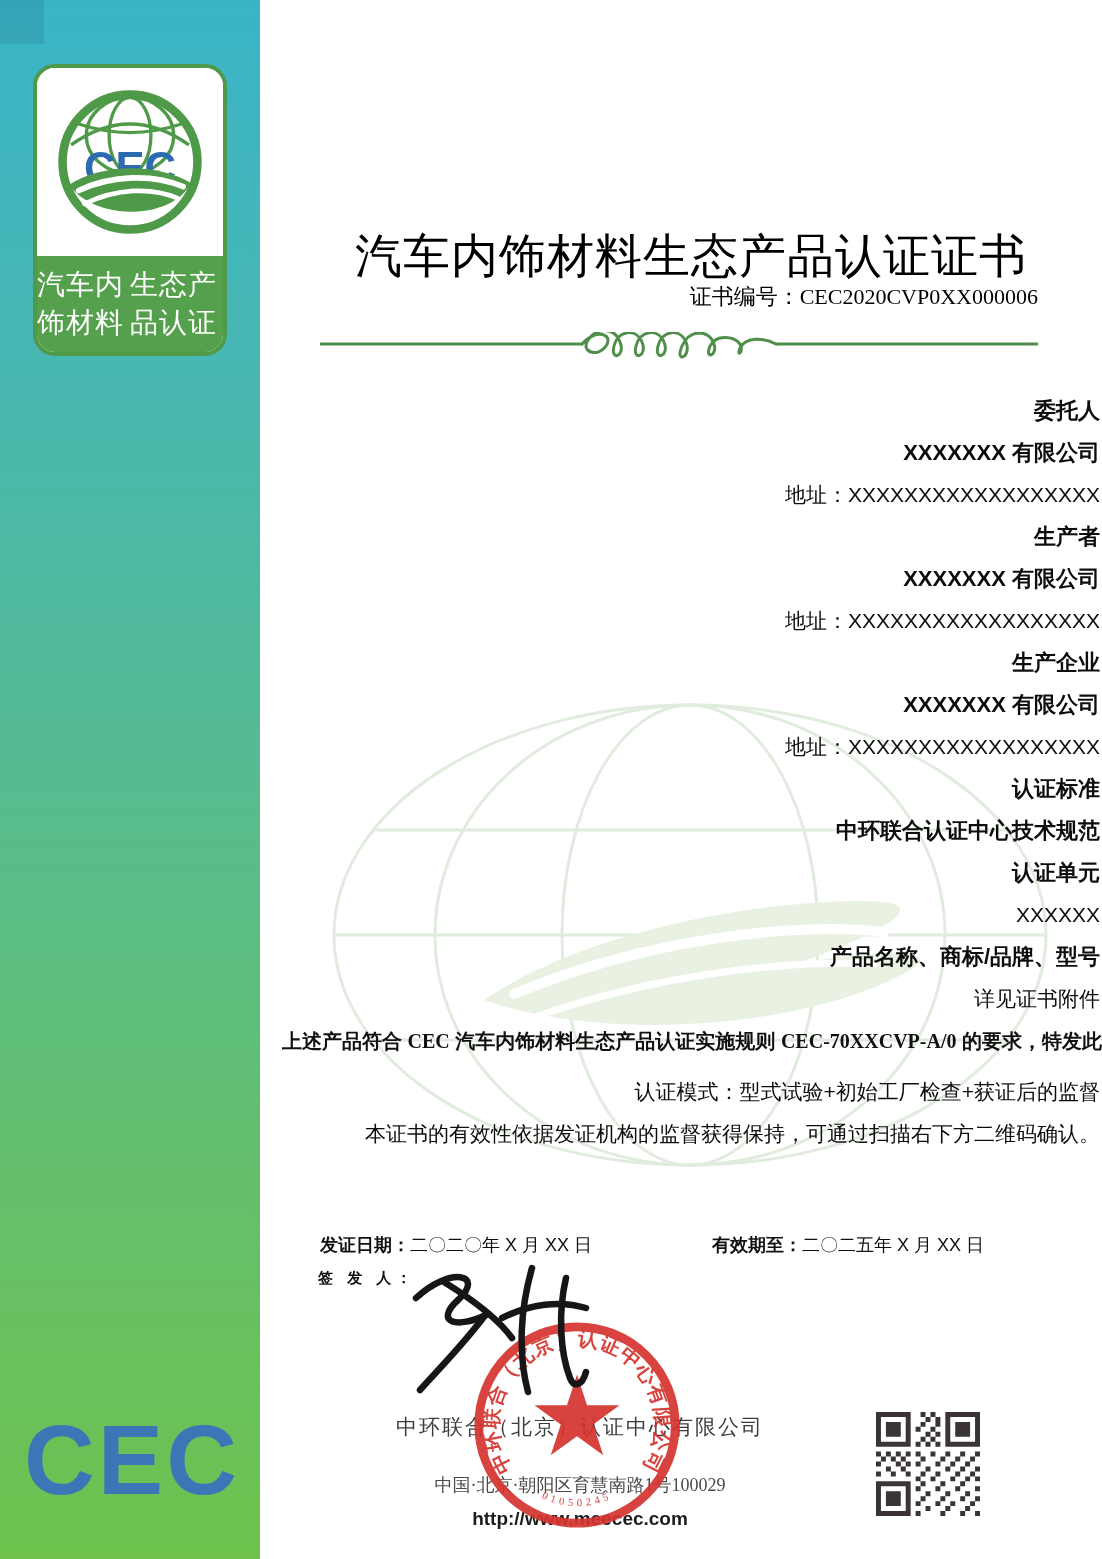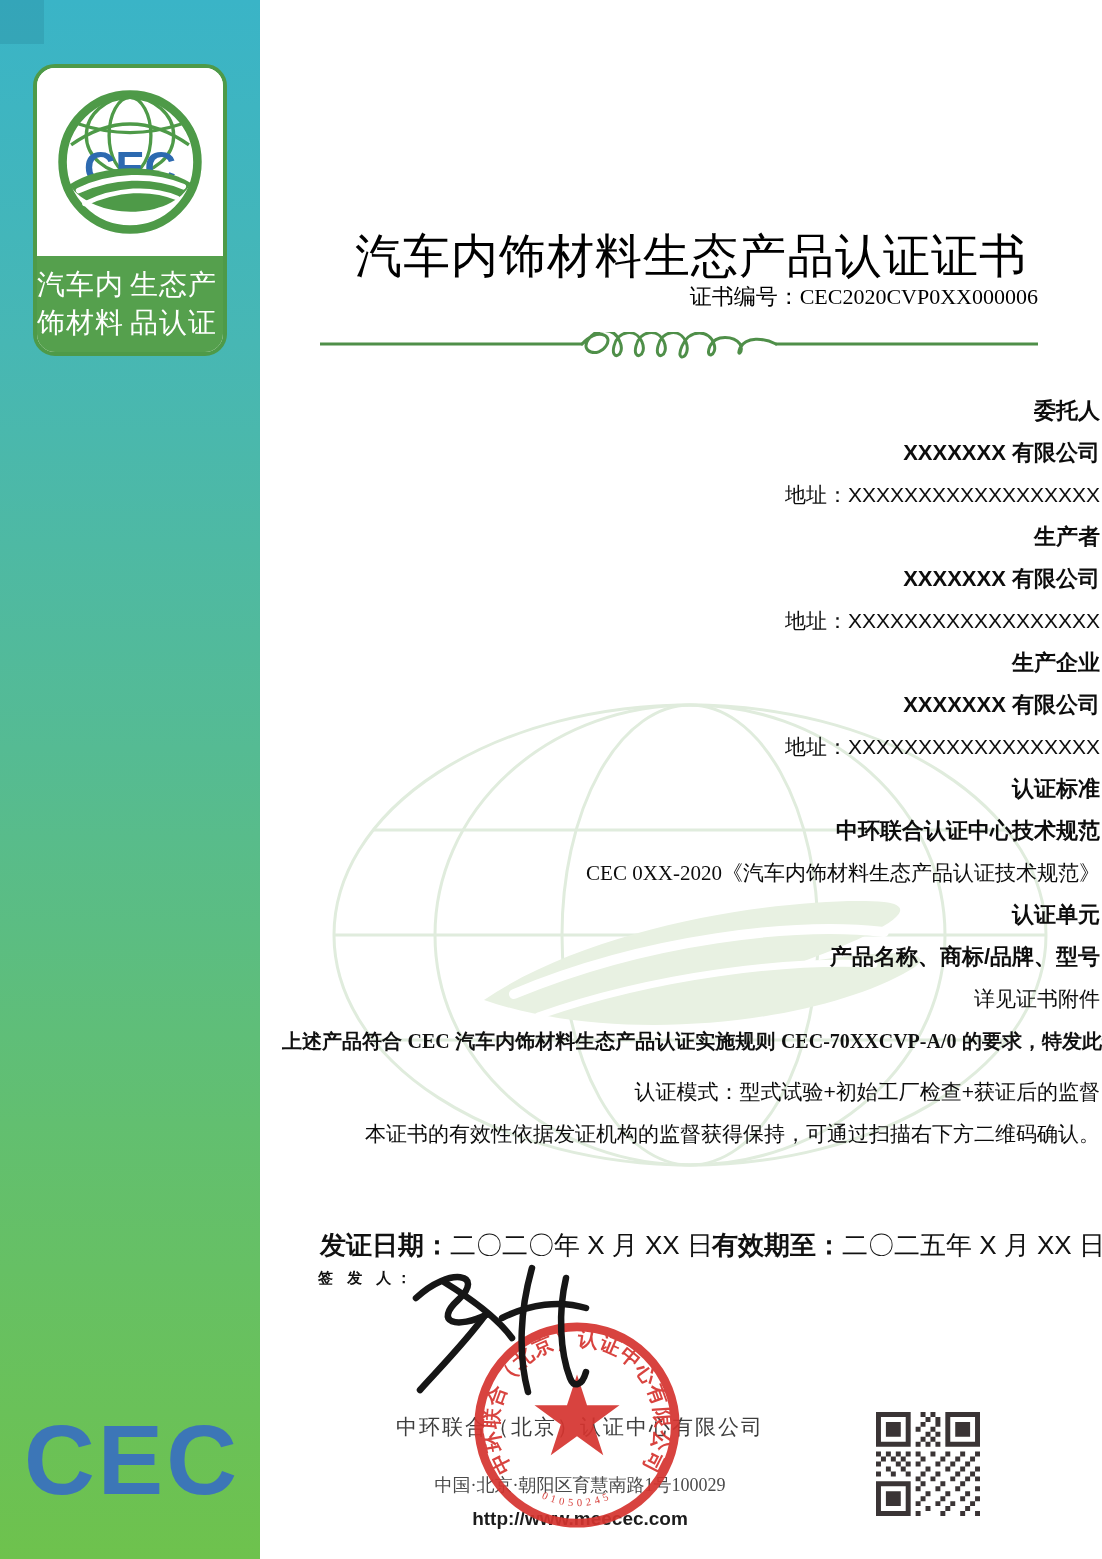--- a/index.html
+++ b/index.html
@@ -36,21 +36,21 @@
   
   .content{position:absolute;left:282px;top:390px;width:818px;text-align:right;}
   .ln{height:42px;line-height:42px;font-size:21px;color:#0d0d0d;white-space:nowrap;}
   .h{font-weight:bold;font-size:22px;}
   .latin{font-family:"Liberation Serif",serif;}
   .statement{height:42px;line-height:42px;font-size:20px;font-weight:bold;white-space:nowrap;}
   .gap{height:9px;}
 
   
   .date-row{position:absolute;left:320px;top:1228px;width:760px;height:34px;line-height:34px;
-            font-size:26px;white-space:nowrap;}
+            font-size:18px;white-space:nowrap;}
   .date-valid{position:absolute;left:392px;top:0;}
   .dlabel{font-weight:bold;}
   .signer{position:absolute;left:318px;top:1269px;font-size:15px;font-weight:bold;letter-spacing:5px;}
 
   .org{position:absolute;left:282px;top:1414px;width:596px;text-align:center;}
   .org-name{font-family:"Liberation Serif",serif;font-size:21px;letter-spacing:2px;color:#3d3d3d;line-height:26px;}
   .org-address{font-family:"Liberation Serif",serif;font-size:18px;color:#4a4a4a;margin-top:34px;line-height:22px;}
   .org-url{font-size:19px;font-weight:bold;color:#1c1c1c;margin-top:12px;line-height:22px;}
 
   .signature{position:absolute;left:398px;top:1258px;width:206px;height:150px;}
@@ -124,22 +124,22 @@
     <div class="ln h">XXXXXXX 有限公司</div>
     <div class="ln">地址：XXXXXXXXXXXXXXXXXX</div>
     <div class="ln h">生产者</div>
     <div class="ln h">XXXXXXX 有限公司</div>
     <div class="ln">地址：XXXXXXXXXXXXXXXXXX</div>
     <div class="ln h">生产企业</div>
     <div class="ln h">XXXXXXX 有限公司</div>
     <div class="ln">地址：XXXXXXXXXXXXXXXXXX</div>
     <div class="ln h">认证标准</div>
     <div class="ln h">中环联合认证中心技术规范</div>
-    <div class="ln"><span class="latin">CEC 0XX-2020</span><span>《汽车内饰材料生态产品认证技术规范》</span></div>
     <div class="ln h">认证单元</div>
+    <div class="ln">XXXXXX</div>
     <div class="ln h">产品名称、商标/品牌、型号</div>
     <div class="ln">详见证书附件</div>
     <div class="statement"><span>上述产品符合 </span><span class="latin">CEC</span><span> 汽车内饰材料生态产品认证实施规则 </span><span class="latin">CEC-70XXCVP-A/0</span><span> 的要求，特发此证。</span></div>
     <div class="gap"></div>
     <div class="ln">认证模式：型式试验+初始工厂检查+获证后的监督</div>
     <div class="ln">本证书的有效性依据发证机构的监督获得保持，可通过扫描右下方二维码确认。</div>
   </main>
 
   <div class="date-row">
     <span><span class="dlabel">发证日期：</span><span>二〇二〇年 X 月 XX 日</span></span>

